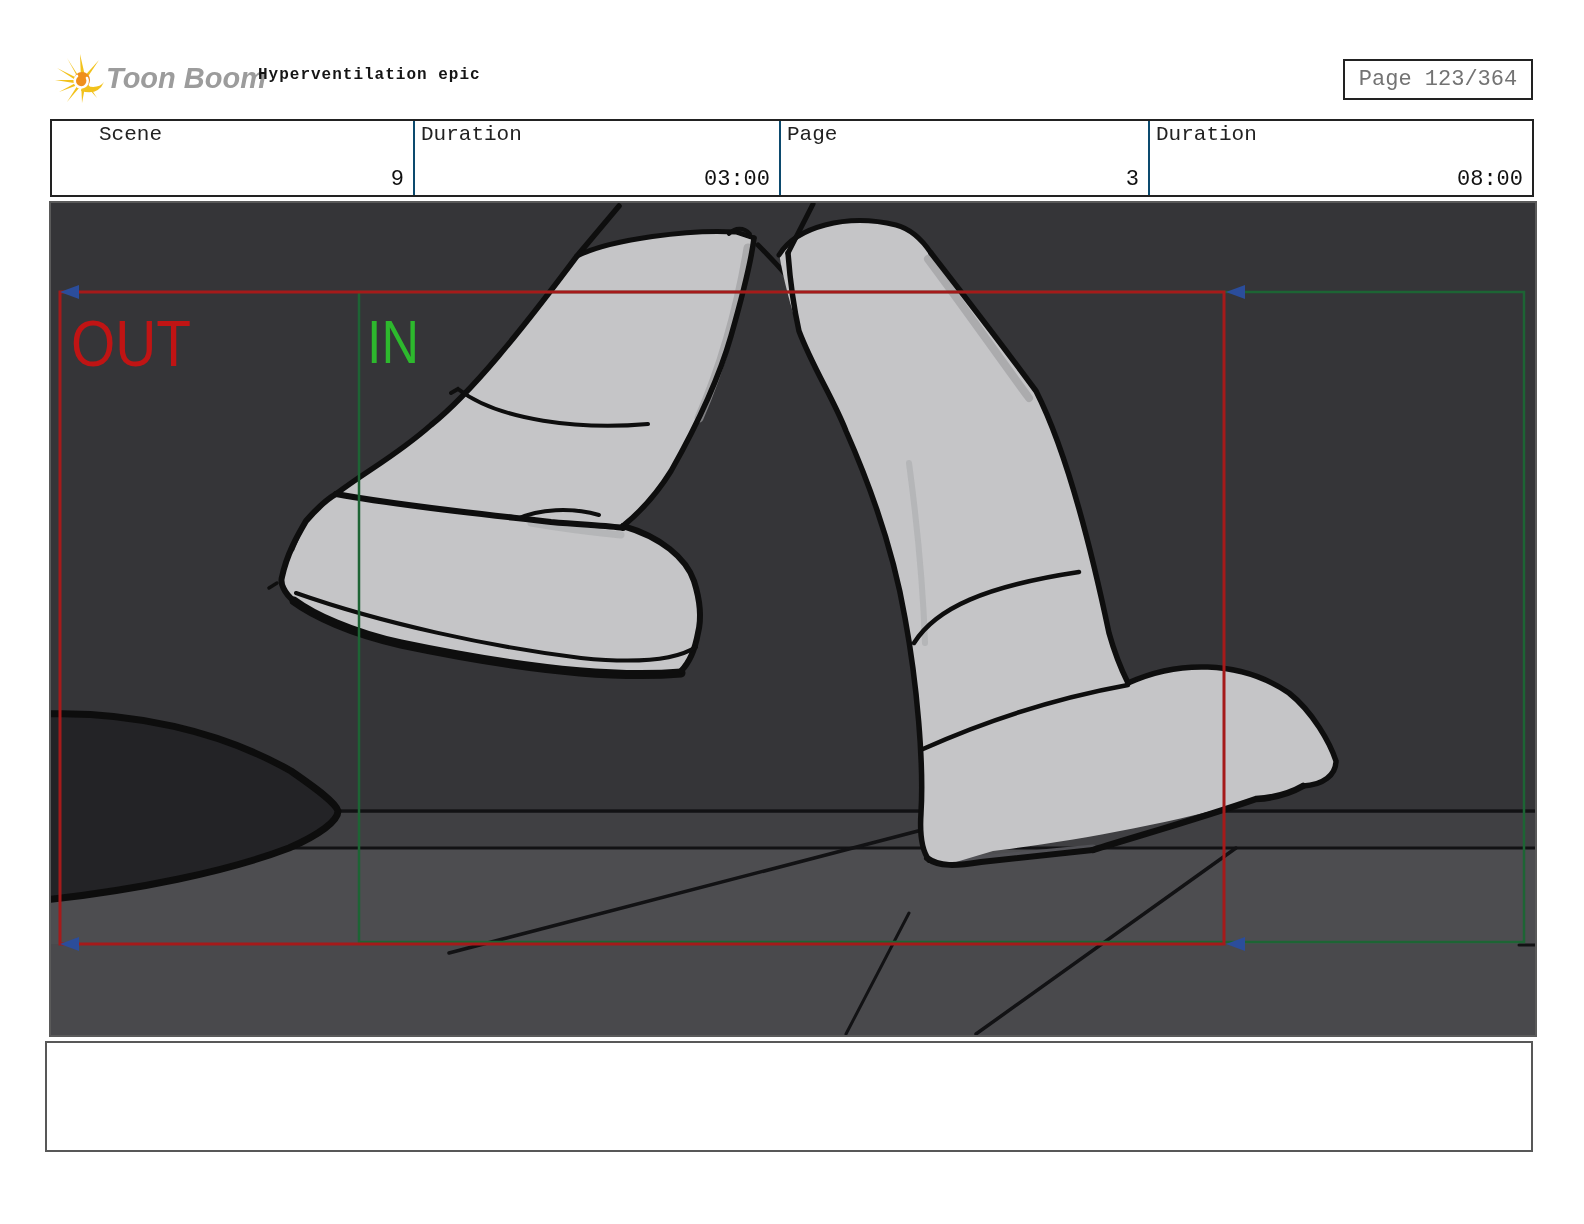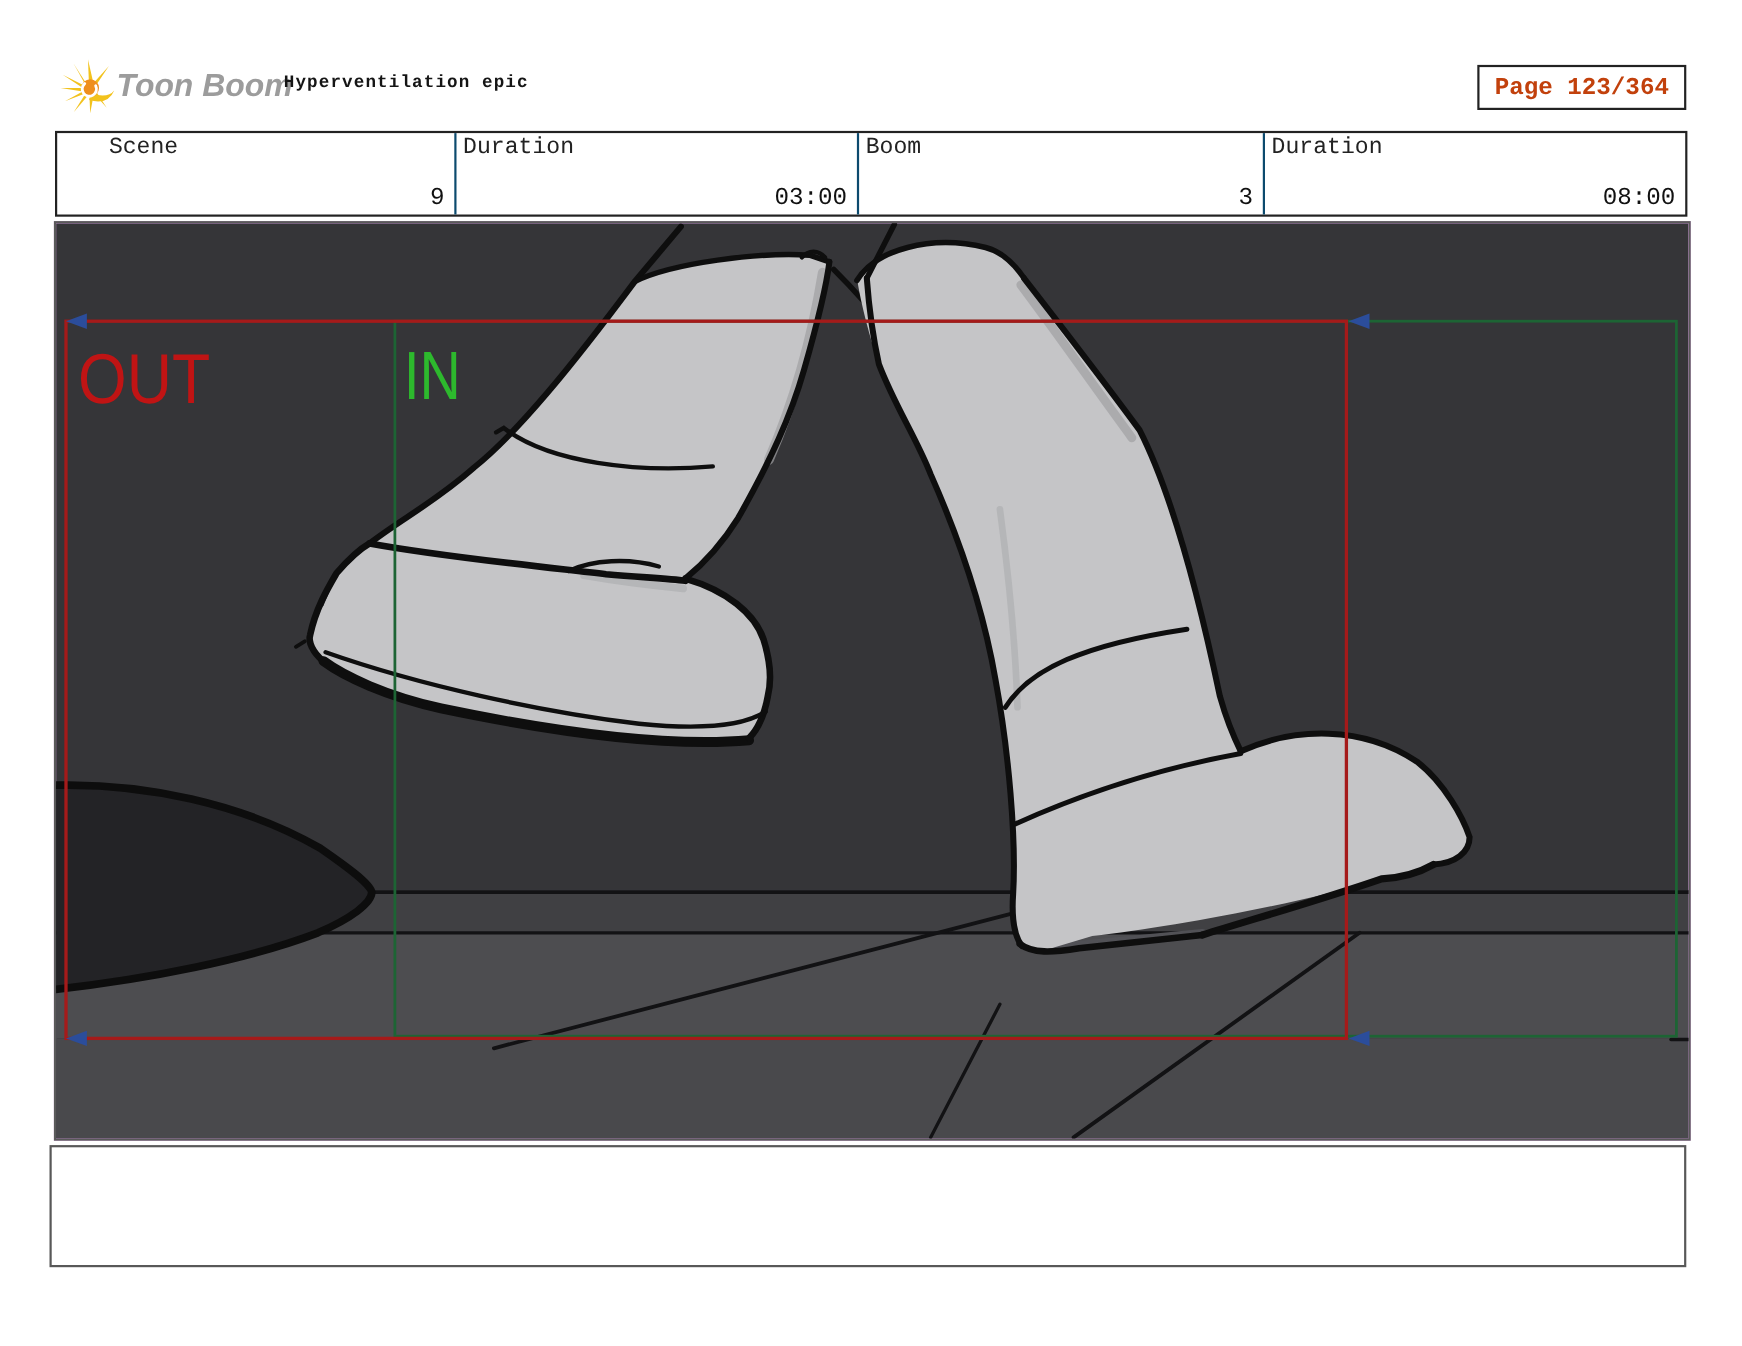--- a/index.html
+++ b/index.html
@@ -15,21 +15,21 @@
     font-size:29px;font-weight:bold;font-style:italic;color:#9c9c9c;letter-spacing:0px;
   }
   .doc-title{
     position:absolute;left:258px;top:66px;
     font-size:16px;font-weight:bold;color:#151515;letter-spacing:1px;
   }
   .page-box{
     position:absolute;left:1343px;top:59px;width:190px;height:41px;
     border:2px solid #222;box-sizing:border-box;
     display:flex;align-items:center;justify-content:center;
-    font-size:22px;font-weight:bold;color:#c2410c;
+    font-size:22px;font-weight:normal;color:#737373;
   }
   
   .info-table{
     position:absolute;left:50px;top:119px;width:1484px;height:78px;
     border:2px solid #222;box-sizing:border-box;
     display:grid;grid-template-columns:361px 366px 369px 1fr;
   }
   .info-cell{position:relative;border-left:2px solid #0c4a6e;}
   .info-cell:first-child{border-left:none;margin-left:41px;}
   .info-label{
@@ -77,21 +77,21 @@
 <div class="info-table">
   <div class="info-cell">
     <span class="info-label">Scene</span>
     <span class="info-value">9</span>
   </div>
   <div class="info-cell">
     <span class="info-label">Duration</span>
     <span class="info-value">03:00</span>
   </div>
   <div class="info-cell">
-    <span class="info-label">Boom</span>
+    <span class="info-label">Page</span>
     <span class="info-value">3</span>
   </div>
   <div class="info-cell">
     <span class="info-label">Duration</span>
     <span class="info-value">08:00</span>
   </div>
 </div>
 
 <div class="panel">
 <svg viewBox="0 0 1484 832">

